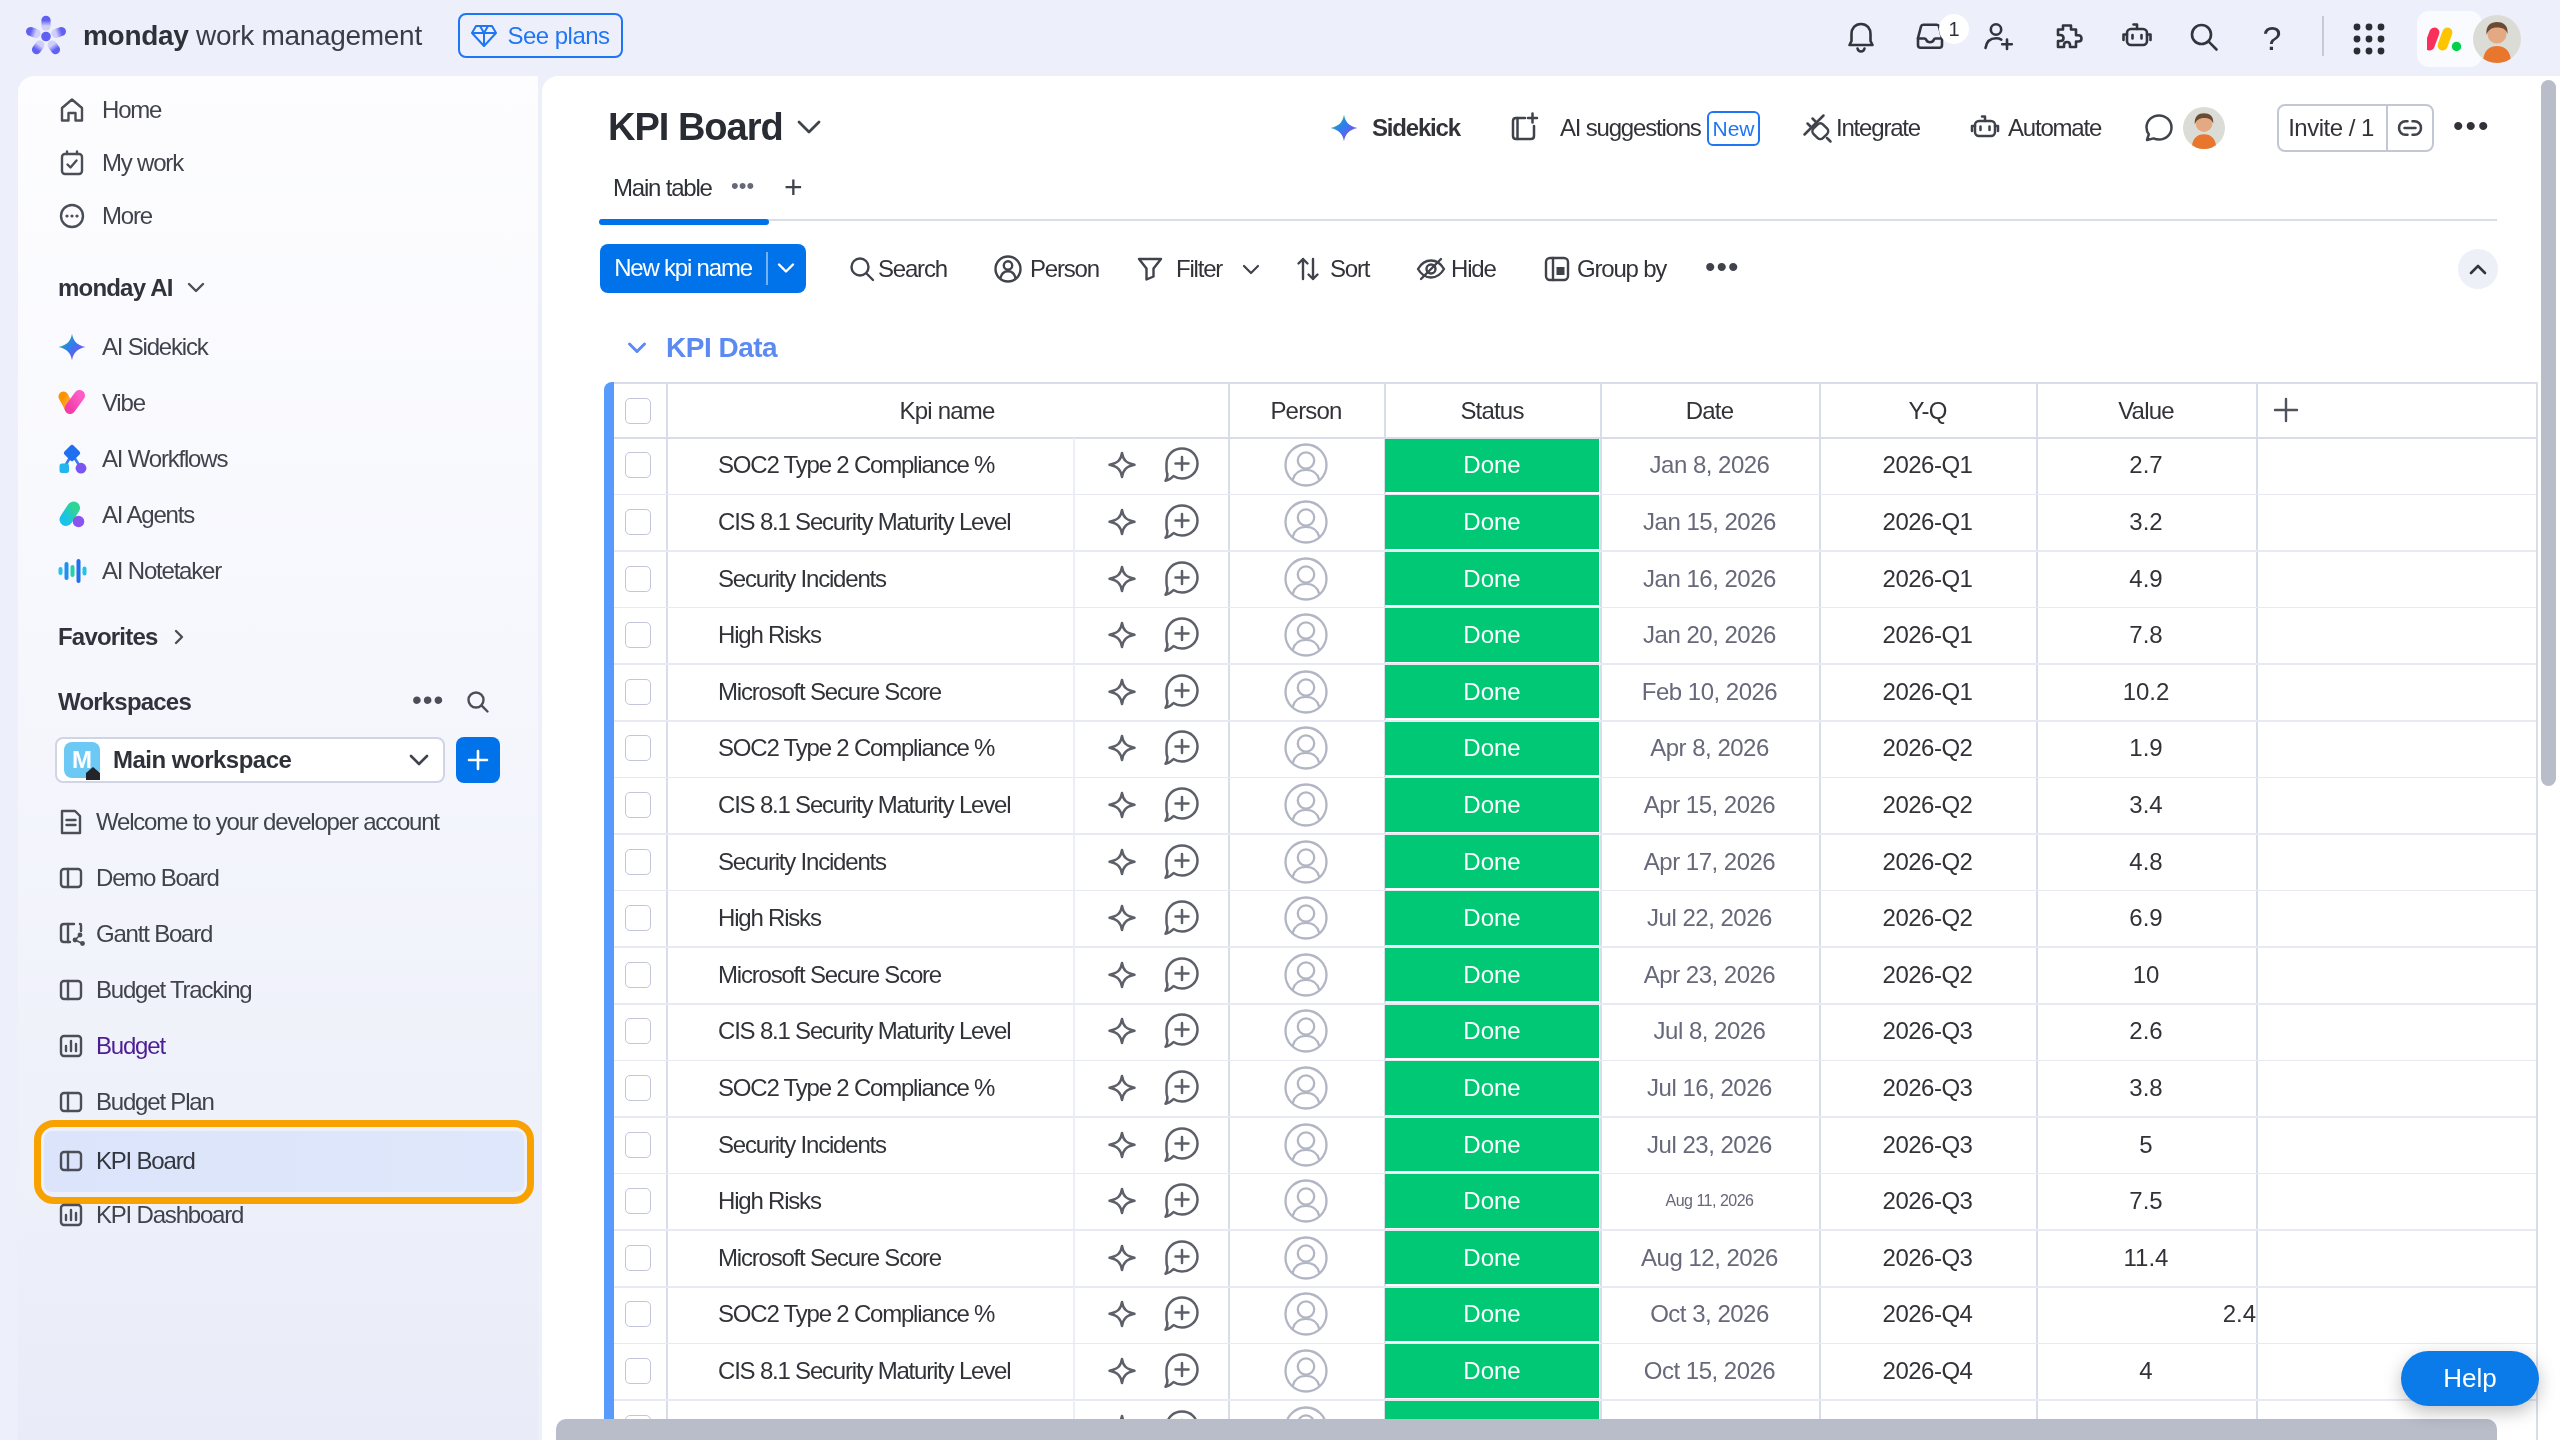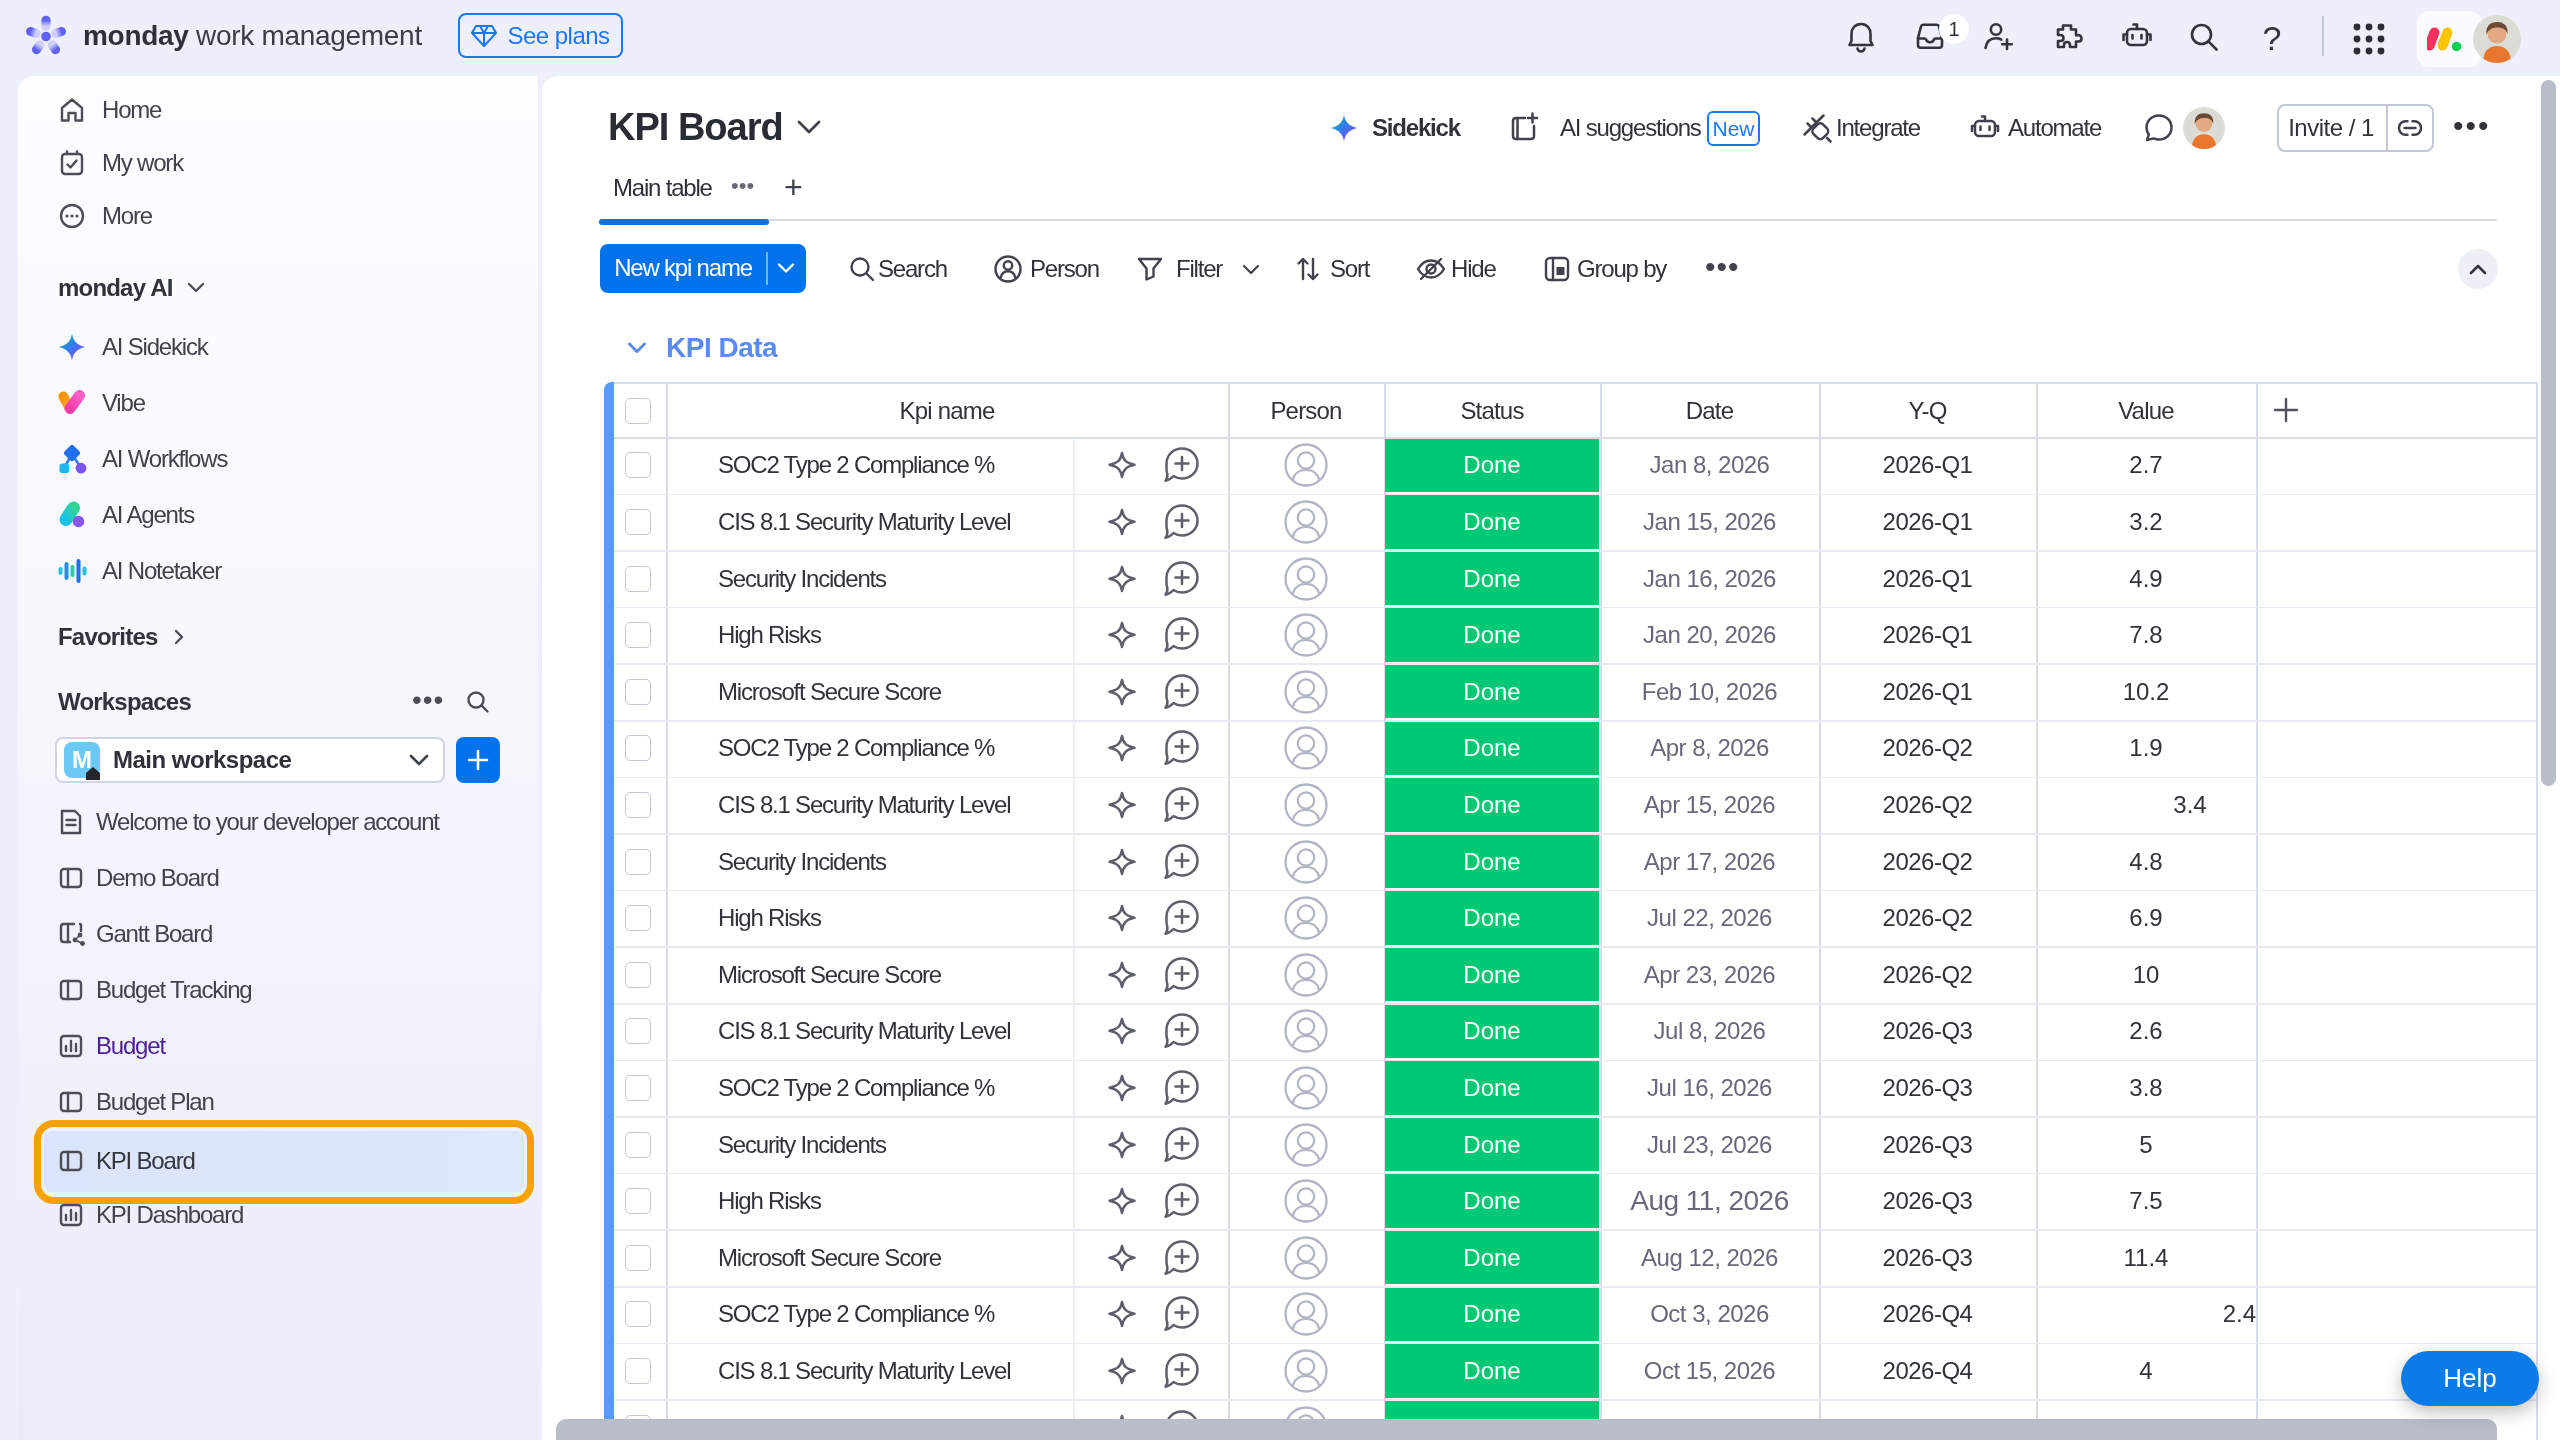--- a/index.html
+++ b/index.html
@@ -699,21 +699,21 @@
     <svg width="46" height="46" viewBox="0 0 46 46">
       <circle cx="23" cy="23" r="20.5" fill="#ffffff" stroke="#b2b6c4" stroke-width="2.3"></circle>
       <circle cx="23" cy="18.5" r="8.2" fill="none" stroke="#b2b6c4" stroke-width="2.3"></circle>
       <path d="M9.8 37.8 C11.5 30.5 16.5 27.8 23 27.8 C29.5 27.8 34.5 30.5 36.2 37.8" fill="none" stroke="#b2b6c4" stroke-width="2.3" stroke-linecap="round"></path>
     </svg>
   </div>
 <div class="abs" style="left:1385px;top:778.1px;width:214px;height:53.6px;background:#00c875;"></div>
 <div class="abs" style="left:1384px;top:804.9000000000001px;width:216px;text-align:center;transform:translateY(-50%);font-size:24px;letter-spacing:0px;color:#ffffff;font-weight:400;">Done</div>
 <div class="abs" style="left:1600px;top:804.9000000000001px;width:219px;text-align:center;transform:translateY(-50%);font-size:24px;letter-spacing:-0.5px;color:#676879;font-weight:400;">Apr 15, 2026</div>
 <div class="abs" style="left:1819px;top:804.9000000000001px;width:217px;text-align:center;transform:translateY(-50%);font-size:24px;letter-spacing:-0.5px;color:#323338;font-weight:400;">2026-Q2</div>
-<div class="abs" style="left:2036px;top:804.9000000000001px;width:220px;text-align:center;transform:translateY(-50%);font-size:24px;letter-spacing:0px;color:#323338;font-weight:400;margin-left:44px;">3.4</div>
+<div class="abs" style="left:2036px;top:804.9000000000001px;width:220px;text-align:center;transform:translateY(-50%);font-size:24px;letter-spacing:0px;color:#323338;font-weight:400;">3.4</div>
 <div class="abs" style="left:614px;top:889.8px;width:1922px;height:1.5px;background:#e7eaf3;"></div>
 <div class="abs" style="left:625px;top:848.5px;width:26px;height:26px;border:1.5px solid #c3c6d8;border-radius:5px;background:#fff;"></div>
 <div class="abs lbl" style="left:718px;top:861.5px;transform:translateY(-50%);color:#323338;">Security Incidents</div>
 <div class="abs" style="left:1073px;top:834.2px;width:1.5px;height:55.6px;background:#edeff6;"></div>
 <div class="abs" style="left:1106px;top:845.5px;">
     <svg width="32" height="32" viewBox="0 0 32 32">
       <path d="M16 2.5 C17.1 9.5 20.2 12.8 28.5 14.2 C20.2 16 17.1 19.3 16 26.5 C14.9 19.3 11.8 16 3.5 14.2 C11.8 12.8 14.9 9.5 16 2.5 Z" transform="translate(0 1.5)" fill="none" stroke="#5d6069" stroke-width="2.5" stroke-linejoin="round"></path>
     </svg>
   </div>
 <div class="abs" style="left:1159px;top:840.5px;">
@@ -900,21 +900,21 @@
   </div>
 <div class="abs" style="left:1283px;top:1178.1px;">
     <svg width="46" height="46" viewBox="0 0 46 46">
       <circle cx="23" cy="23" r="20.5" fill="#ffffff" stroke="#b2b6c4" stroke-width="2.3"></circle>
       <circle cx="23" cy="18.5" r="8.2" fill="none" stroke="#b2b6c4" stroke-width="2.3"></circle>
       <path d="M9.8 37.8 C11.5 30.5 16.5 27.8 23 27.8 C29.5 27.8 34.5 30.5 36.2 37.8" fill="none" stroke="#b2b6c4" stroke-width="2.3" stroke-linecap="round"></path>
     </svg>
   </div>
 <div class="abs" style="left:1385px;top:1174.3px;width:214px;height:53.6px;background:#00c875;"></div>
 <div class="abs" style="left:1384px;top:1201.1000000000001px;width:216px;text-align:center;transform:translateY(-50%);font-size:24px;letter-spacing:0px;color:#ffffff;font-weight:400;">Done</div>
-<div class="abs" style="left:1600px;top:1201.1000000000001px;width:219px;text-align:center;transform:translateY(-50%);font-size:28px;letter-spacing:-0.5px;color:#676879;font-weight:400;">Aug 11, 2026</div>
+<div class="abs" style="left:1600px;top:1201.1000000000001px;width:219px;text-align:center;transform:translateY(-50%);font-size:16px;letter-spacing:-0.5px;color:#676879;font-weight:400;">Aug 11, 2026</div>
 <div class="abs" style="left:1819px;top:1201.1000000000001px;width:217px;text-align:center;transform:translateY(-50%);font-size:24px;letter-spacing:-0.5px;color:#323338;font-weight:400;">2026-Q3</div>
 <div class="abs" style="left:2036px;top:1201.1000000000001px;width:220px;text-align:center;transform:translateY(-50%);font-size:24px;letter-spacing:0px;color:#323338;font-weight:400;">7.5</div>
 <div class="abs" style="left:614px;top:1286.0px;width:1922px;height:1.5px;background:#e7eaf3;"></div>
 <div class="abs" style="left:625px;top:1244.7px;width:26px;height:26px;border:1.5px solid #c3c6d8;border-radius:5px;background:#fff;"></div>
 <div class="abs lbl" style="left:718px;top:1257.7px;transform:translateY(-50%);color:#323338;">Microsoft Secure Score</div>
 <div class="abs" style="left:1073px;top:1230.4px;width:1.5px;height:55.6px;background:#edeff6;"></div>
 <div class="abs" style="left:1106px;top:1241.7px;">
     <svg width="32" height="32" viewBox="0 0 32 32">
       <path d="M16 2.5 C17.1 9.5 20.2 12.8 28.5 14.2 C20.2 16 17.1 19.3 16 26.5 C14.9 19.3 11.8 16 3.5 14.2 C11.8 12.8 14.9 9.5 16 2.5 Z" transform="translate(0 1.5)" fill="none" stroke="#5d6069" stroke-width="2.5" stroke-linejoin="round"></path>
     </svg>

